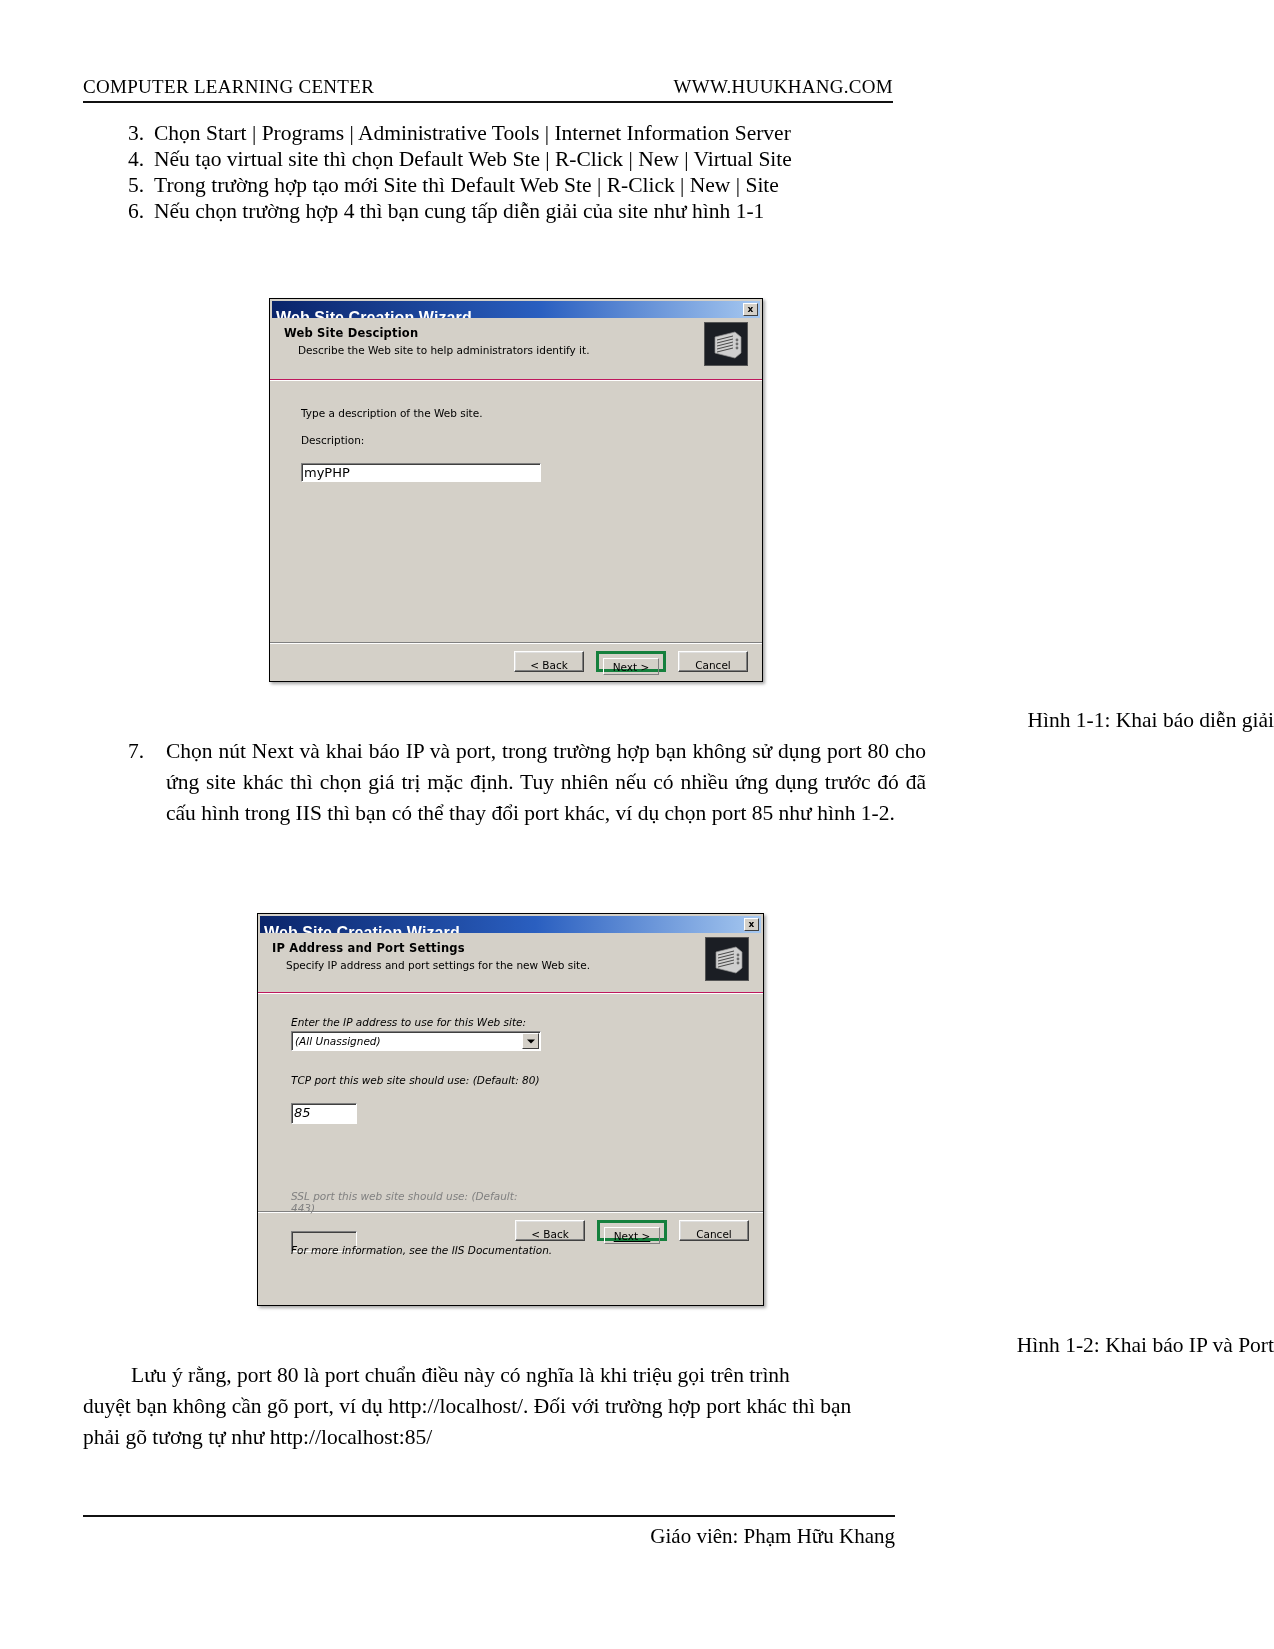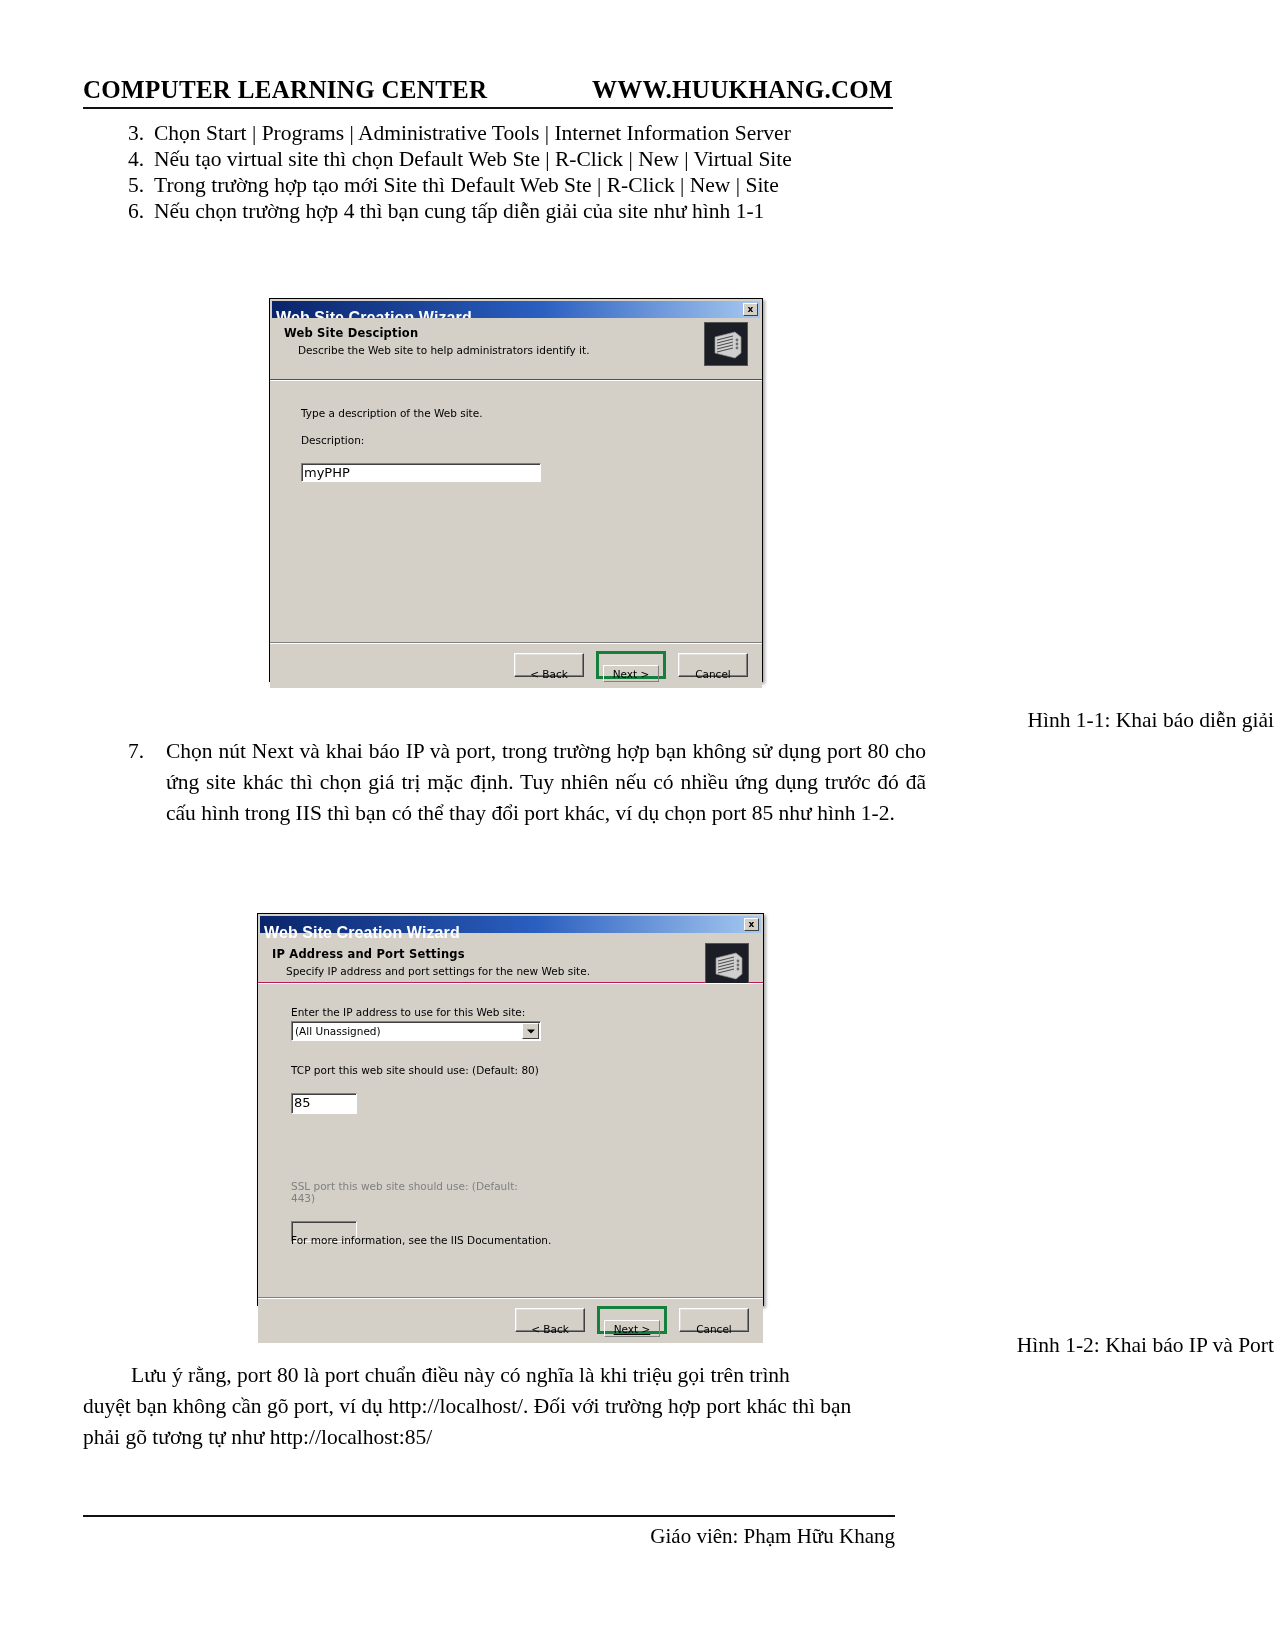--- a/index.html
+++ b/index.html
@@ -20,22 +20,22 @@
   .page-header {
     position: absolute;
     left: 83px; top: 76px;
     width: 810px;
   }
   .page-header-row {
     display: flex;
     justify-content: space-between;
     align-items: baseline;
     font-family: "Liberation Serif", serif;
-    font-weight: bold;
-    font-size: 25px;
+    font-weight: normal;
+    font-size: 19px;
     letter-spacing: 0.3px;
   }
   .header-rule {
     margin-top: 3px;
     border-bottom: 2.5px solid #111;
     width: 100%;
   }
 
   
   .steps {
@@ -198,21 +198,21 @@
     border-left: 1px solid #fff;
     border-right: 1px solid #404040;
     border-bottom: 1px solid #404040;
     box-shadow: inset -1px -1px 0 #808080, inset 1px 1px 0 #dfdfdf;
     font-family: "DejaVu Sans", sans-serif;
     font-size: 10.5px;
     color: #000;
     line-height: 19px;
     text-align: center;
     cursor: default;
-    padding: 11px 4px;
+    padding: 4px 4px;
   }
   .btn.default {
     border: 3px solid #15803d;
     box-shadow: none;
     outline: none;
     position: relative;
   }
   .btn.default .inner {
     display: block;
     height: 17px;
@@ -381,21 +381,21 @@
   <div class="ptext">Chọn nút Next và khai báo IP và port, trong trường hợp bạn không sử dụng port 80 cho ứng site khác thì chọn giá trị mặc định. Tuy nhiên nếu có nhiều ứng dụng trước đó đã cấu hình trong IIS thì bạn có thể thay đổi port khác, ví dụ chọn port 85 như hình 1-2.</div>
 </div>
 
 <div class="dialog" id="dlg2" style="left:257px; top:913px; width:507px; height:393px;">
 
   <div class="dlg-titlebar">
     <span class="dlg-title">Web Site Creation Wizard</span>
     <div class="dlg-close">x</div>
   </div>
 
-  <div class="dlg-banner" style="height:44px;margin-top:6px;">
+  <div class="dlg-banner" style="height:60px;">
     <div class="dlg-banner-head">IP Address and Port Settings</div>
     <div class="dlg-banner-sub">Specify IP address and port settings for the new Web site.</div>
     <div class="dlg-icon srv-icon">
       <svg width="44" height="44" viewBox="0 0 44 44">
         <rect width="44" height="44" fill="#1b1e24"></rect>
         <g fill="#cfcfcf" stroke="#8f8f8f" stroke-width="0.7">
           <path d="M10 14 L30 9 L36 14 L36 30 L30 35 L10 30 Z"></path>
         </g>
         <g stroke="#3a3a3a" stroke-width="0.9" fill="none">
           <path d="M12 17 L28 13"></path>
@@ -406,21 +406,21 @@
         </g>
         <g fill="#6d6d6d">
           <circle cx="32" cy="17" r="1.4"></circle>
             <circle cx="32" cy="21" r="1.4"></circle>
           <circle cx="32" cy="25" r="1.4"></circle>
         </g>
       </svg>
     </div>
   </div>
 
-  <div class="dlg-body" style="height:314px;">
+  <div class="dlg-body" style="height:218px;font-style:italic;">
 
     <div style="position:absolute; left:33px; top:22px; width:250px;">
       <div class="fld-label">Enter the IP address to use for this Web site:</div>
       <div class="combo">
         <div class="combo-text">(All Unassigned)</div>
         <div class="combo-arrow"></div>
       </div>
     </div>
 
     <div style="position:absolute; left:33px; top:80px; width:250px;">

